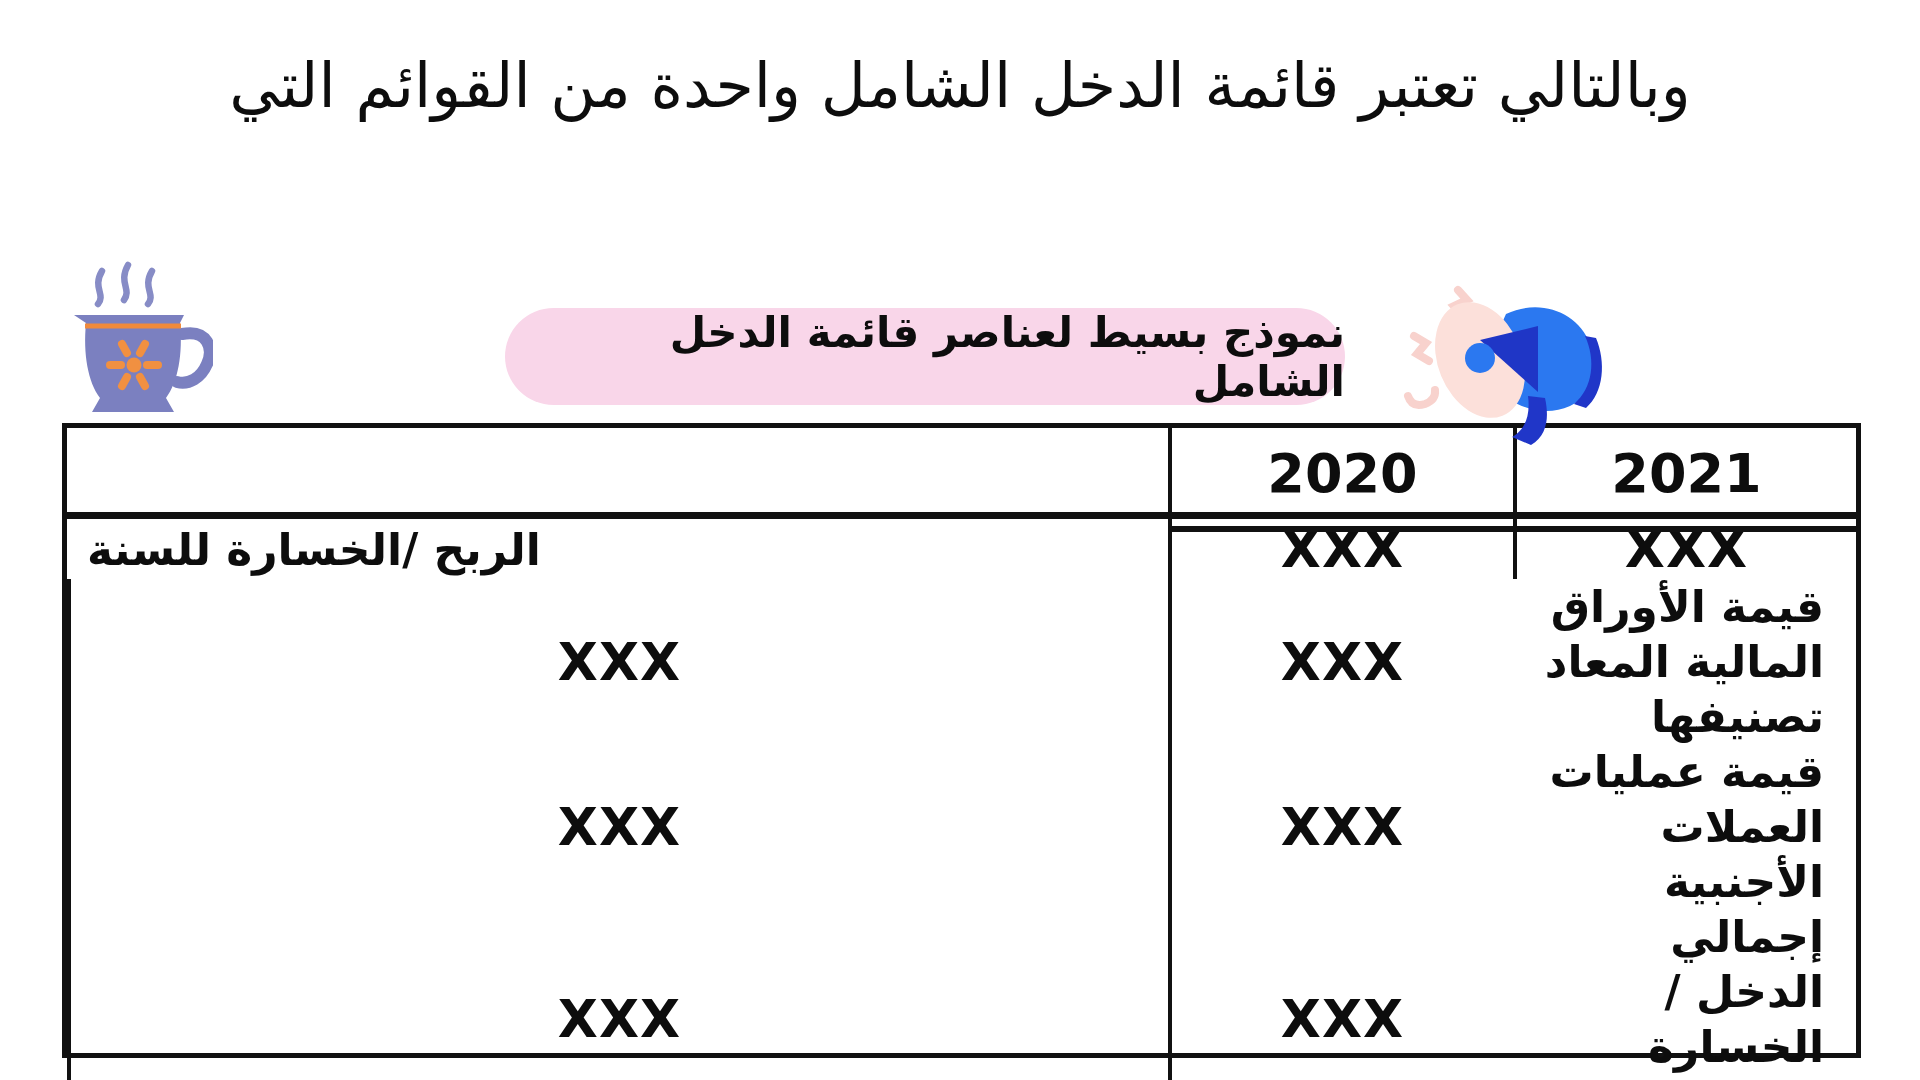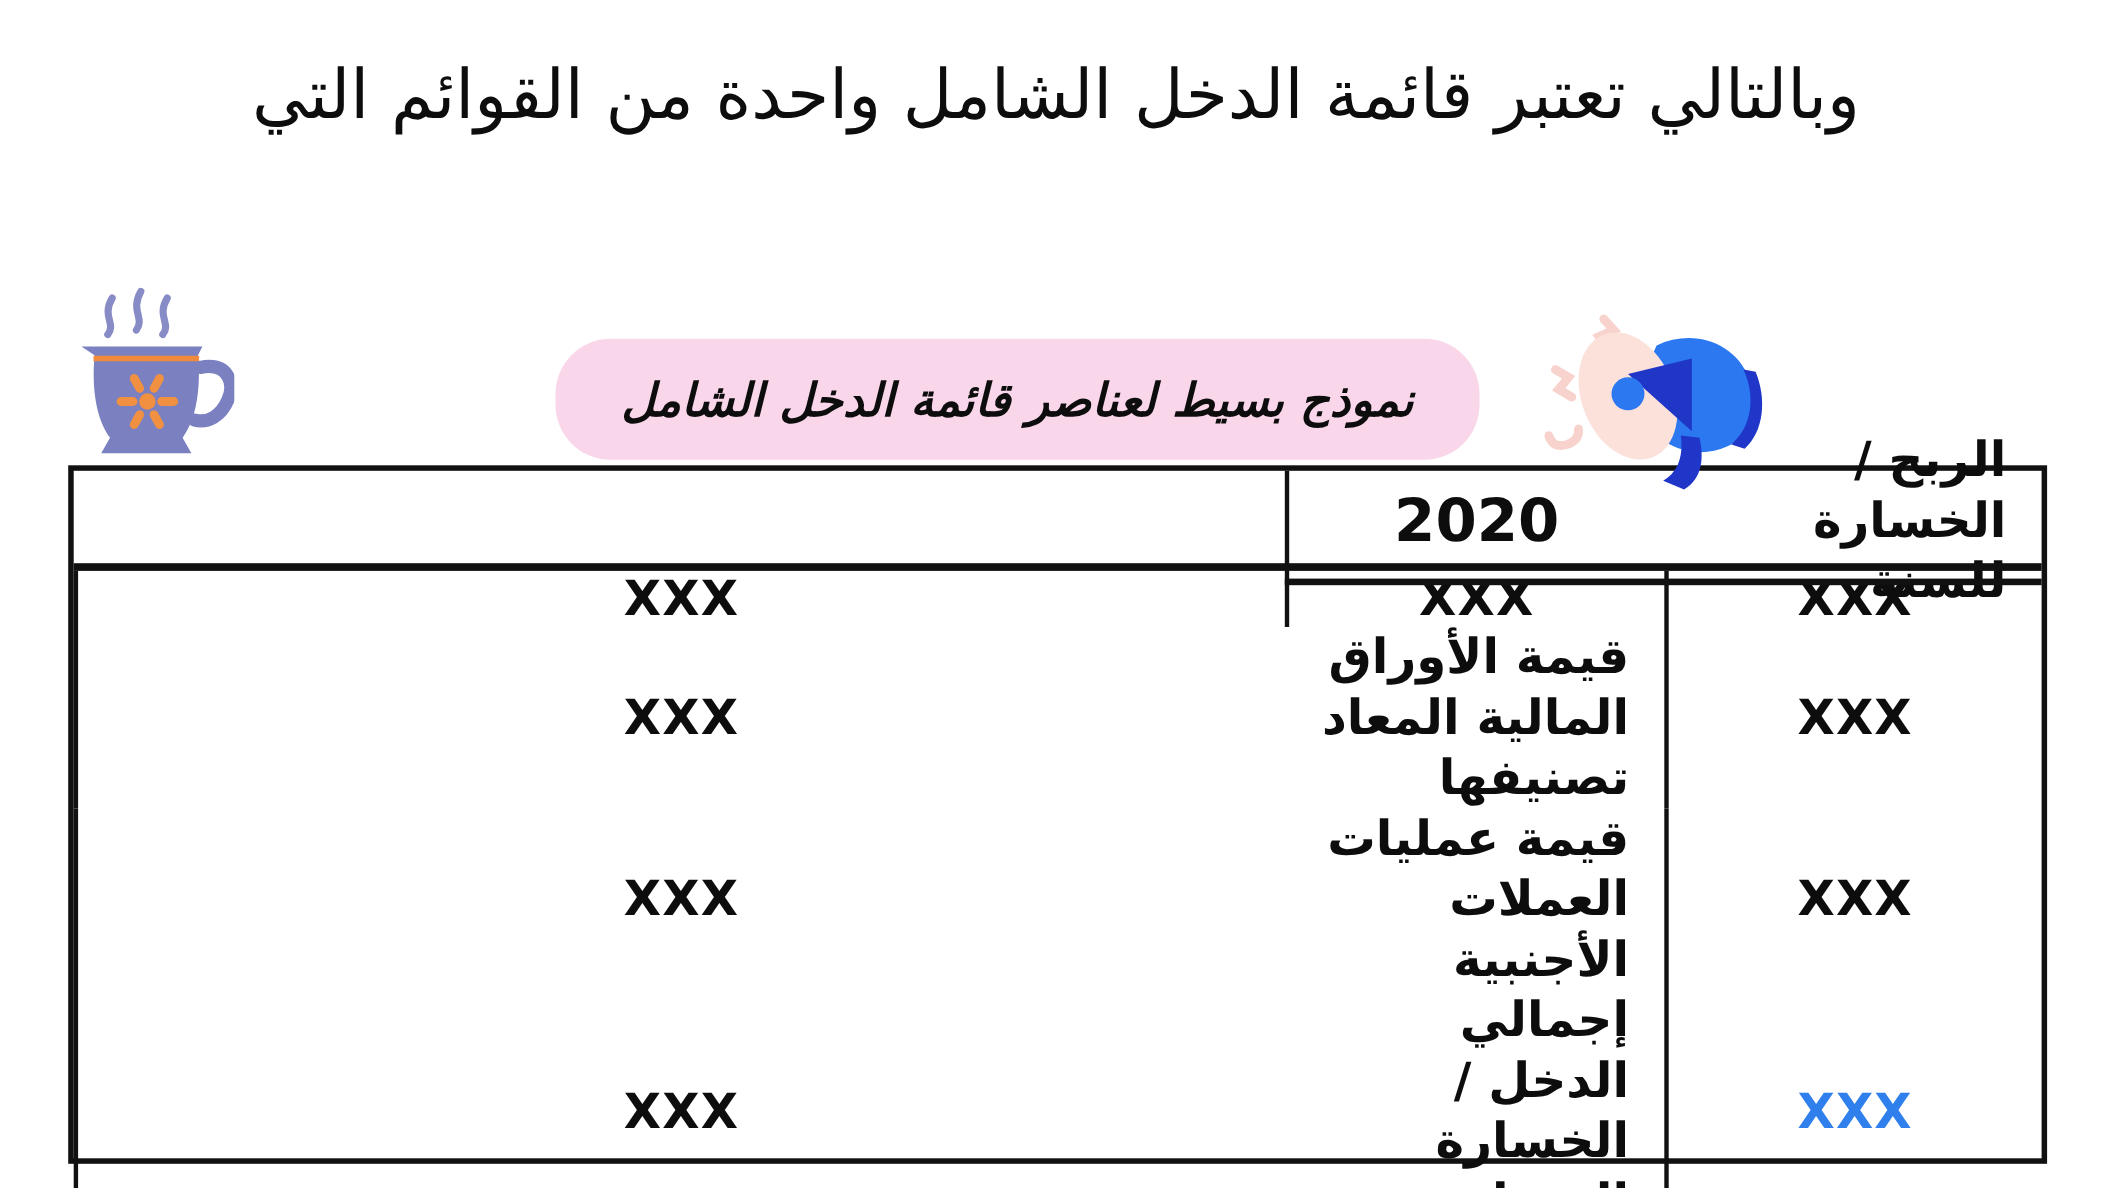--- a/index.html
+++ b/index.html
@@ -11,25 +11,24 @@
     position:absolute; top:30px; left:0; width:1920px;
     text-align:center; direction:rtl;
   }
   .title-line {
     font-size:62px; font-weight:normal; line-height:112px; color:#0d0d0d;
     letter-spacing:0;
   }
 
   
   .badge {
-    position:absolute; left:505px; top:308px; width:840px; height:110px;
+    position:absolute; left:505px; top:308px; width:840px; height:97px;
     background:#F9D6E9; border-radius:50px;
     display:flex; align-items:center; justify-content:center;
     direction:rtl;
-    font-style:italic;
   }
   .badge-text { font-size:42px; font-weight:bold; color:#0d0d0d; }
 
   
   .mug-wrap { position:absolute; left:48px; top:258px; width:165px; height:165px; }
   .megaphone-wrap { position:absolute; left:1388px; top:278px; width:230px; height:170px; z-index:5; }
 
   
   .income-table {
     position:absolute; left:62px; top:423px; width:1799px; height:635px;
@@ -40,21 +39,21 @@
     position:absolute;
   }
   .cell { display:flex; align-items:center; }
   .sep-left { border-left:4px solid #111; }
   .th-year { justify-content:center; font-size:54px; font-weight:bold; }
   .label-cell {
     justify-content:flex-end; direction:rtl; text-align:right;
     padding-left:20px; padding-right:32px;
     font-size:44px; font-weight:bold; line-height:1.25;
   }
-  .value-cell { justify-content:center; font-size:44px; font-weight:bold; letter-spacing:1px; }
+  .value-cell { justify-content:center; font-size:52px; font-weight:bold; letter-spacing:1px; }
   .value-blue { color:#2F80ED; }
 
   
   .rule-header-full {
     position:absolute; left:0; right:0; top:84px; height:7px; background:#111;
   }
   .rule-header-years {
     position:absolute; left:1101px; right:0; top:98px; height:6px; background:#111;
   }
 </style>
@@ -104,20 +103,21 @@
     <ellipse cx="92" cy="82" rx="42" ry="60" transform="rotate(-22 92 82)" fill="#FCE0DA"></ellipse>
     <path d="M92 62 L150 48 L150 114 Z" fill="#1F36C6"></path>
     <circle cx="92" cy="80" r="15" fill="#2B78F0"></circle>
   </svg>
 </div>
 
 <div class="income-table">
 
   <div class="cell"></div>
   <div class="cell th-year sep-left">2020</div>
+  <div class="cell th-year sep-left">2021</div>
 
   <div class="cell label-cell">الربح /الخسارة للسنة</div>
   <div class="cell value-cell sep-left">XXX</div>
   <div class="cell value-cell sep-left">XXX</div>
 
   <div class="cell value-cell sep-left">XXX</div>
   <div class="cell value-cell sep-left">XXX</div>
 
   <div class="cell label-cell">قيمة الأوراق المالية المعاد تصنيفها</div>
   <div class="cell value-cell sep-left">XXX</div>

